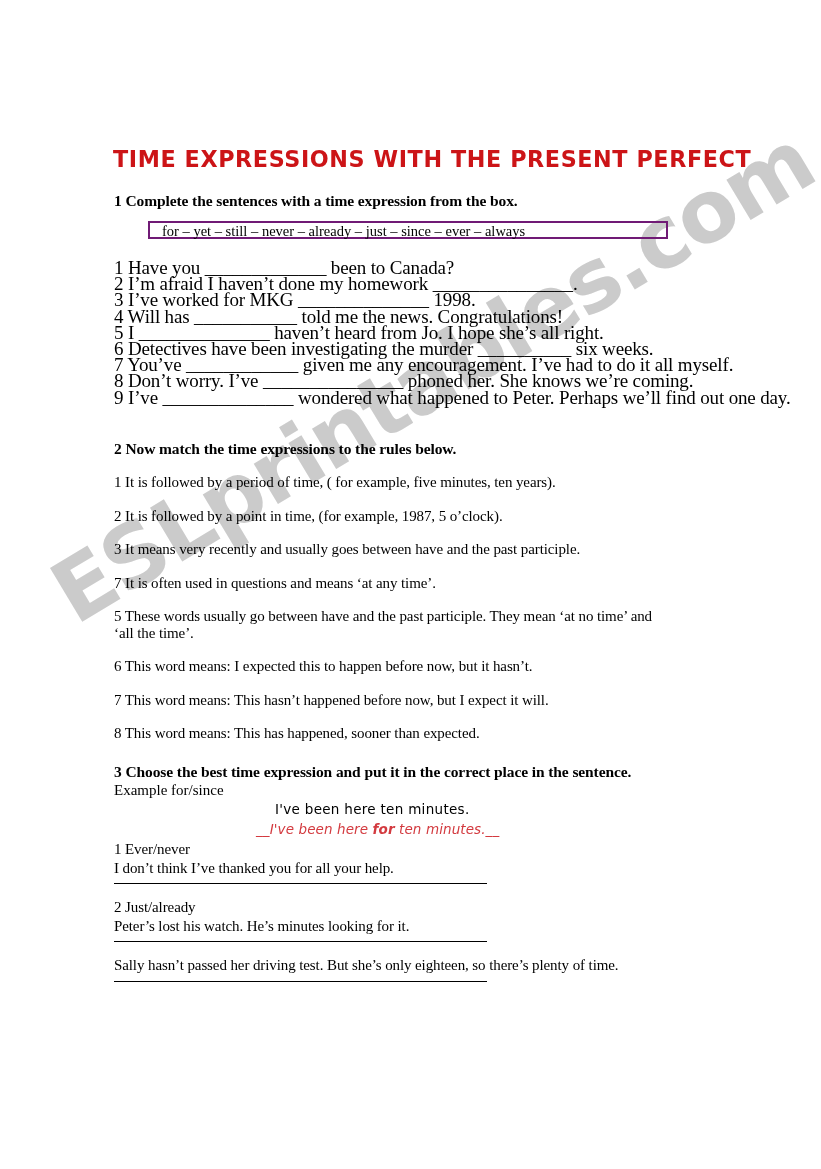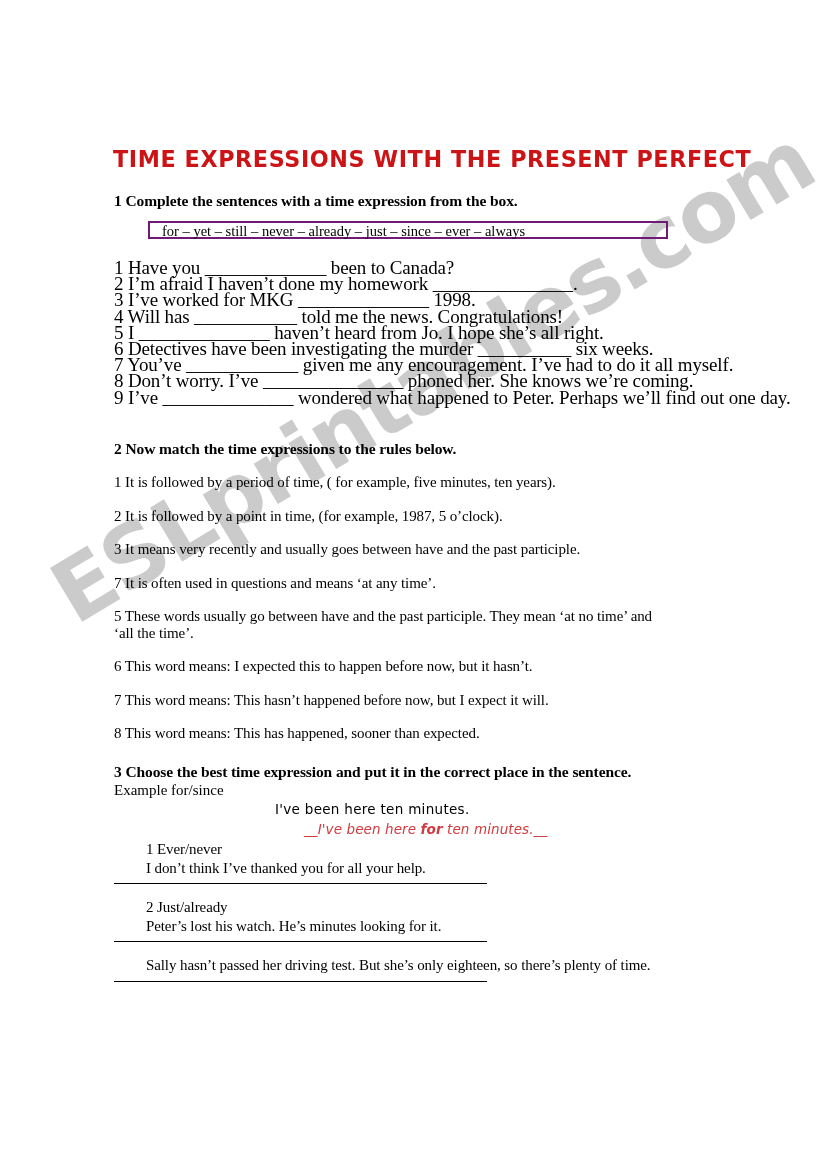--- a/index.html
+++ b/index.html
@@ -139,38 +139,36 @@
   .example-red {
     position: absolute;
     left: 256px;
     top: 821px;
     font-family: "DejaVu Sans", sans-serif;
     font-style: italic;
     font-size: 13.5px;
     color: #d33a3f;
     letter-spacing: 0.1px;
     white-space: nowrap;
-    margin-left: 48px;
   }
   .example-red b {
     font-weight: 700;
     font-style: italic;
   }
 
   .exercise {
     position: absolute;
     left: 114px;
     width: 600px;
     font-size: 15px;
     line-height: 18.5px;
   }
   .exercise .ex-line {
     white-space: nowrap;
     letter-spacing: -0.1px;
-    margin-left: 32px;
   }
   .answer-rule {
     width: 373px;
     height: 0;
     border-top: 1.4px solid #000000;
     margin-top: 6px;
   }
 </style>
 </head>
 <body>

